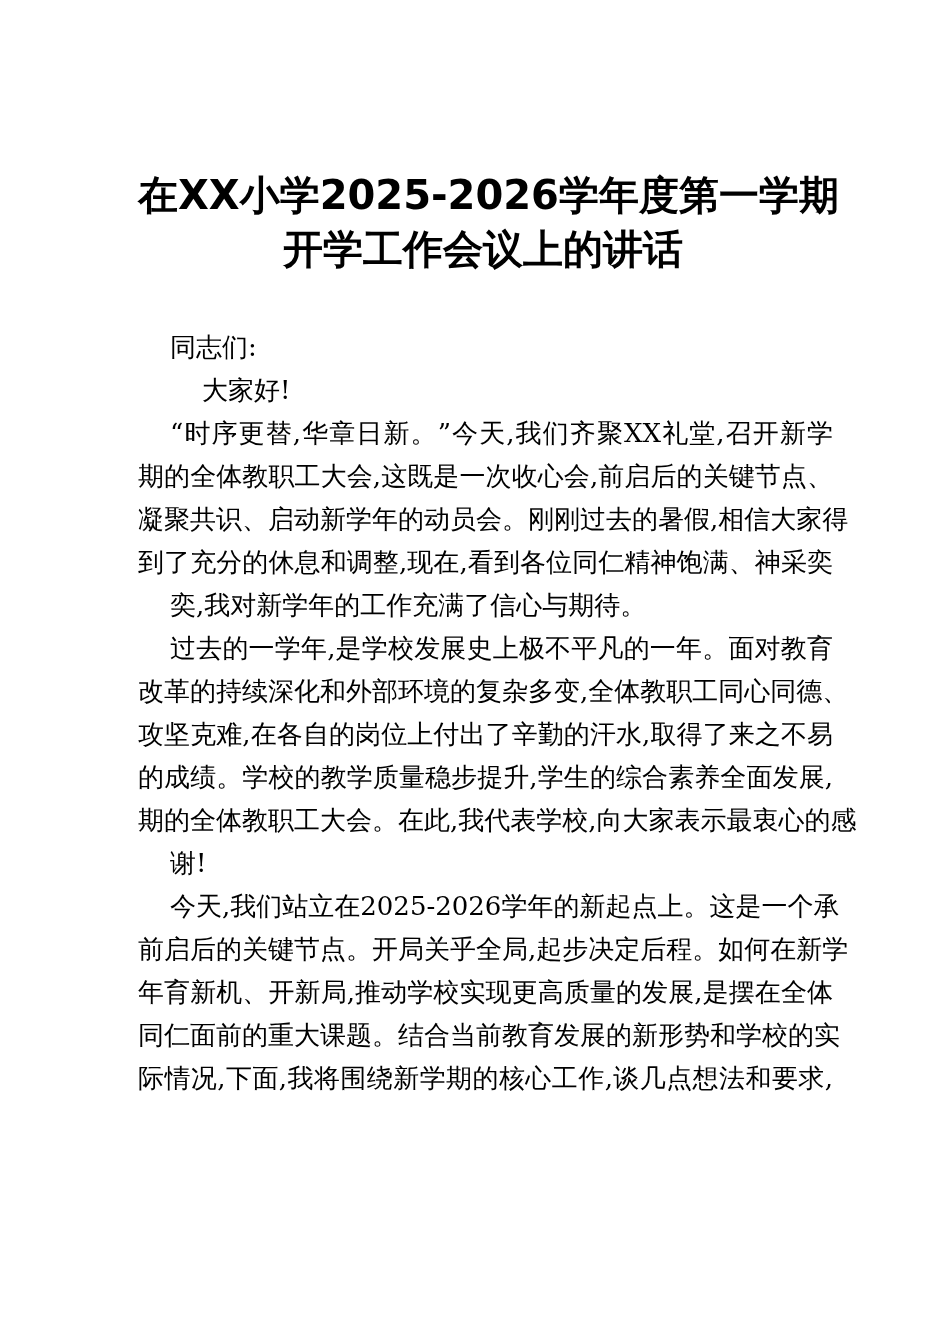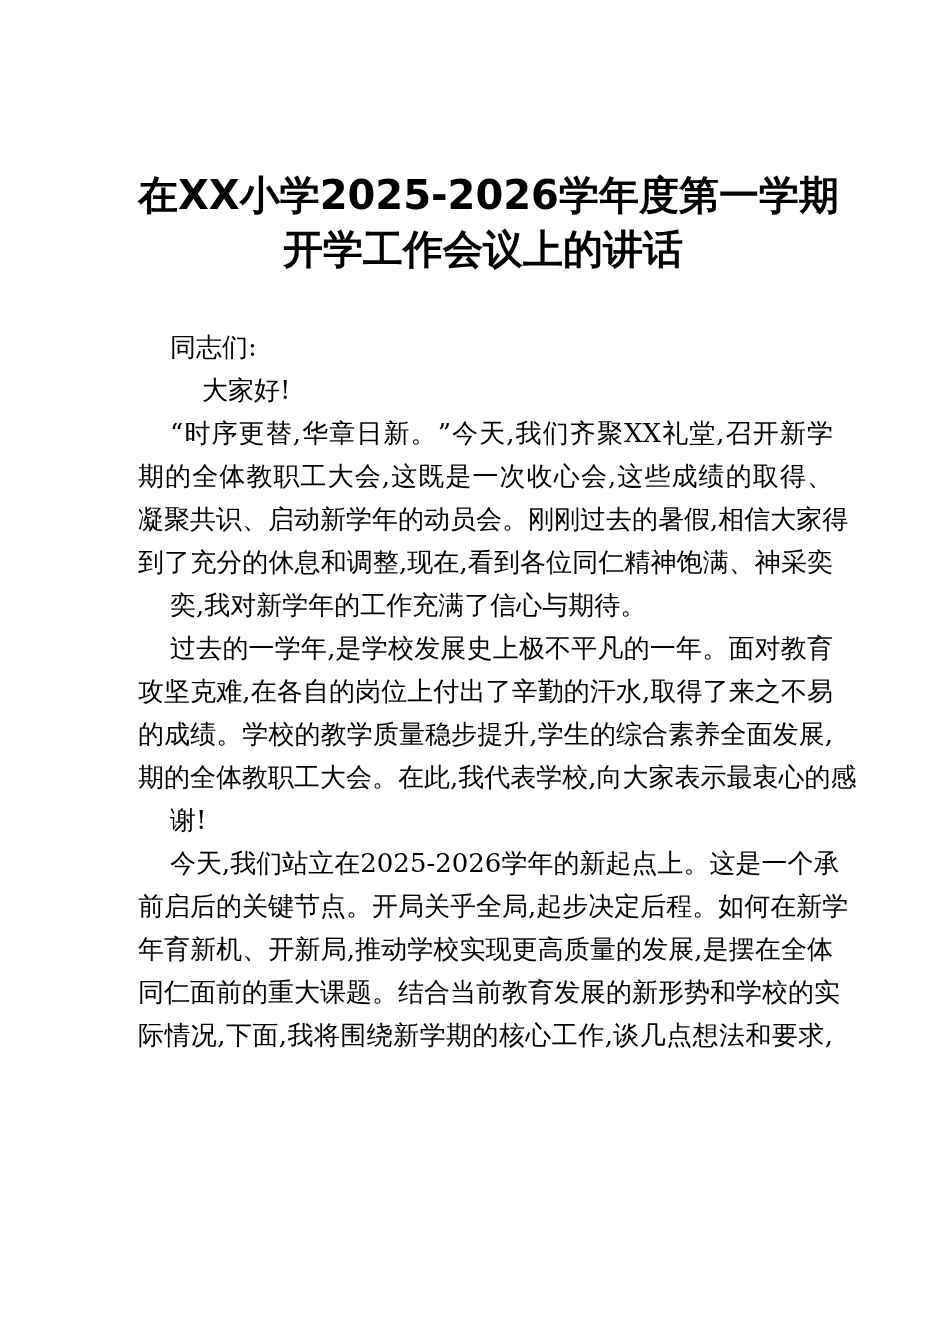--- a/index.html
+++ b/index.html
@@ -23,25 +23,26 @@
   <div class="title" style="top:168px;">
     <span class="tline">在XX小学2025-2026学年度第一学期</span>
     <span class="tline">开学工作会议上的讲话</span>
   </div>
 
   <div class="body">
     <span class="line last">同志们:</span>
     <div id="lines">
         <span class="line indent last">大家好!</span>
         <span class="line indent">“时序更替,华章日新。”今天,我们齐聚XX礼堂,召开新学</span>
-        <span class="line">期的全体教职工大会,这既是一次收心会,这些成绩的取得、</span>
+        <span class="line">期的全体教职工大会,这既是一次收心会,前启后的关键节点、</span>
         <span class="line">凝聚共识、启动新学年的动员会。刚刚过去的暑假,相信大家得</span>
         <span class="line">到了充分的休息和调整,现在,看到各位同仁精神饱满、神采奕</span>
         <span class="line last">奕,我对新学年的工作充满了信心与期待。</span>
         <span class="line indent">过去的一学年,是学校发展史上极不平凡的一年。面对教育</span>
+        <span class="line">改革的持续深化和外部环境的复杂多变,全体教职工同心同德、</span>
         <span class="line">攻坚克难,在各自的岗位上付出了辛勤的汗水,取得了来之不易</span>
         <span class="line">的成绩。学校的教学质量稳步提升,学生的综合素养全面发展,</span>
         <span class="line">期的全体教职工大会。在此,我代表学校,向大家表示最衷心的感</span>
         <span class="line last">谢!</span>
         <span class="line indent">今天,我们站立在2025-2026学年的新起点上。这是一个承</span>
         <span class="line">前启后的关键节点。开局关乎全局,起步决定后程。如何在新学</span>
         <span class="line">年育新机、开新局,推动学校实现更高质量的发展,是摆在全体</span>
         <span class="line">同仁面前的重大课题。结合当前教育发展的新形势和学校的实</span>
         <span class="line">际情况,下面,我将围绕新学期的核心工作,谈几点想法和要求,</span>
       </div>

